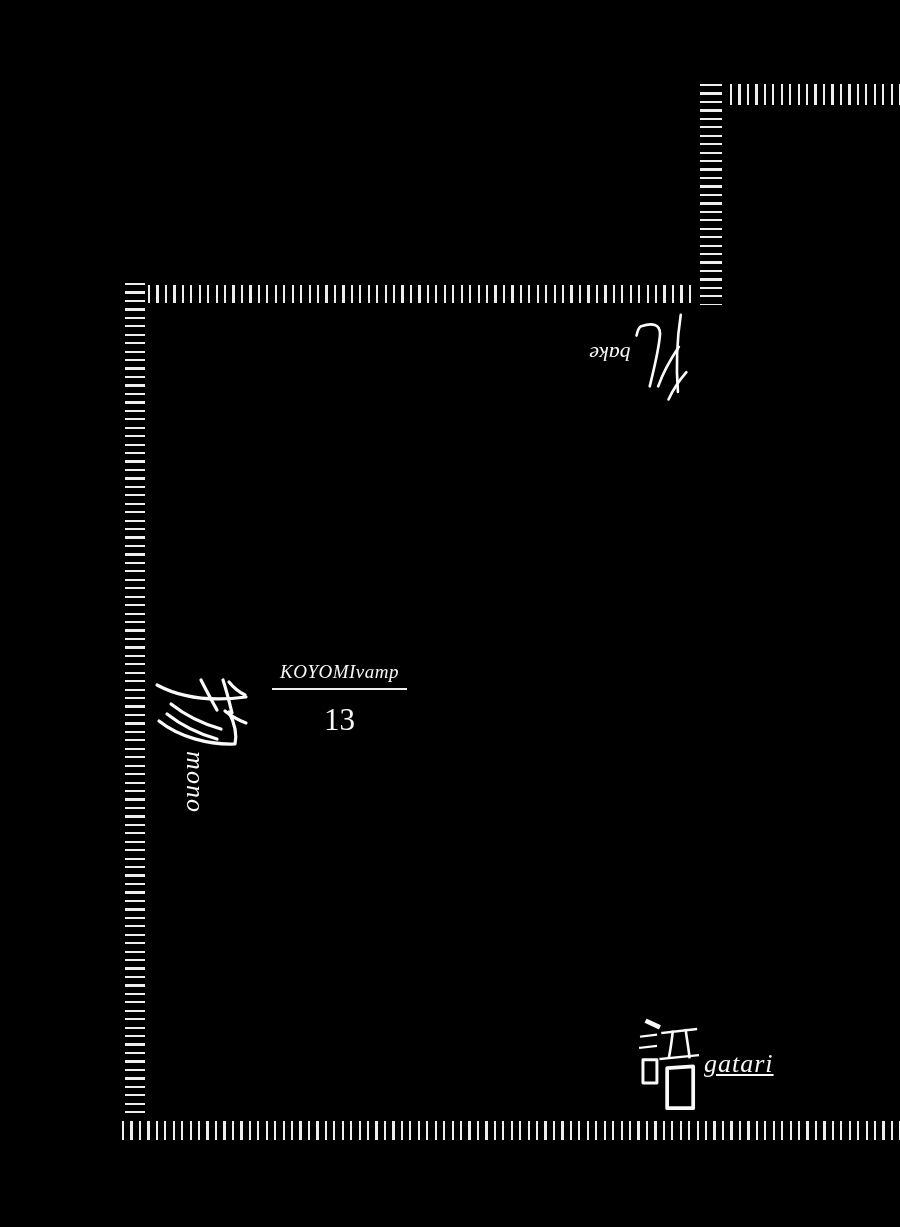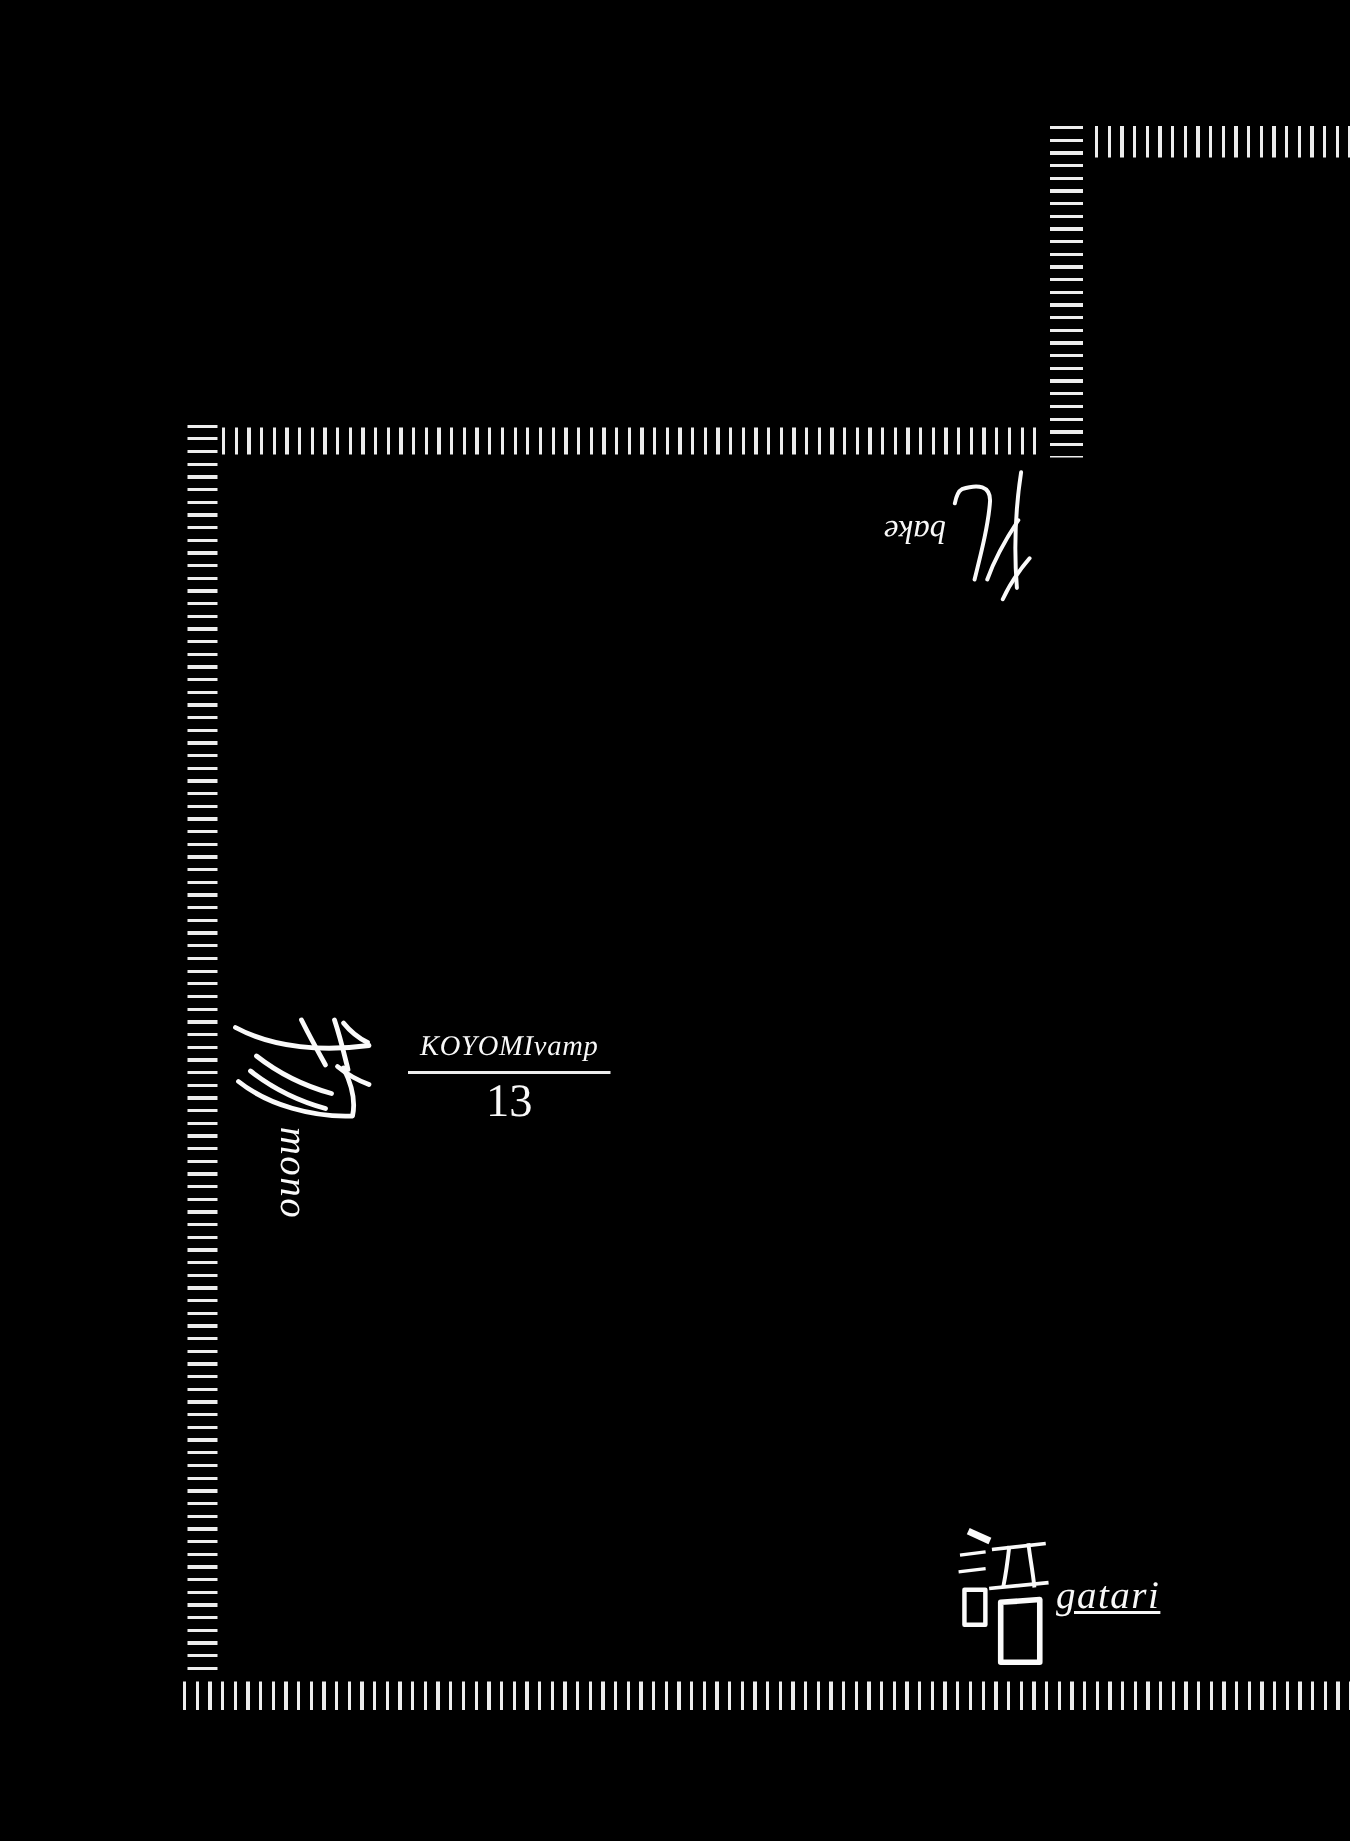--- a/index.html
+++ b/index.html
@@ -50,34 +50,34 @@
   }
   .romaji-mono {
     left: 150px; top: 769px; width: 90px; height: 26px;
     line-height: 26px; font-size: 26px; letter-spacing: 1px; transform: rotate(90deg);
   }
   .romaji-gatari {
     left: 704px; top: 1049px; font-size: 26px; letter-spacing: 1px; text-decoration: underline;
   }
 
   
-  .chapter { position: absolute; left: 272px; top: 687px; width: 135px; text-align: center; }
+  .chapter { position: absolute; left: 272px; top: 661px; width: 135px; text-align: center; }
   .chapter-series {
     color: var(--text, #f8f8f8);
     font-style: italic;
     font-size: 19px;
     letter-spacing: 0.5px;
     padding-bottom: 5px;
     border-bottom: 2px solid var(--ink, #ededed);
     white-space: nowrap;
   }
   .chapter-number {
     color: var(--text, #f8f8f8);
     font-size: 31px;
-    margin-top: 2px;
+    margin-top: 14px;
     line-height: 1;
   }
 </style>
 </head>
 <body>
 
 <div class="page">
 
   <div class="ticks comb ticks-tr-h"></div>
   <div class="ticks ladder ticks-tr-v"></div>

